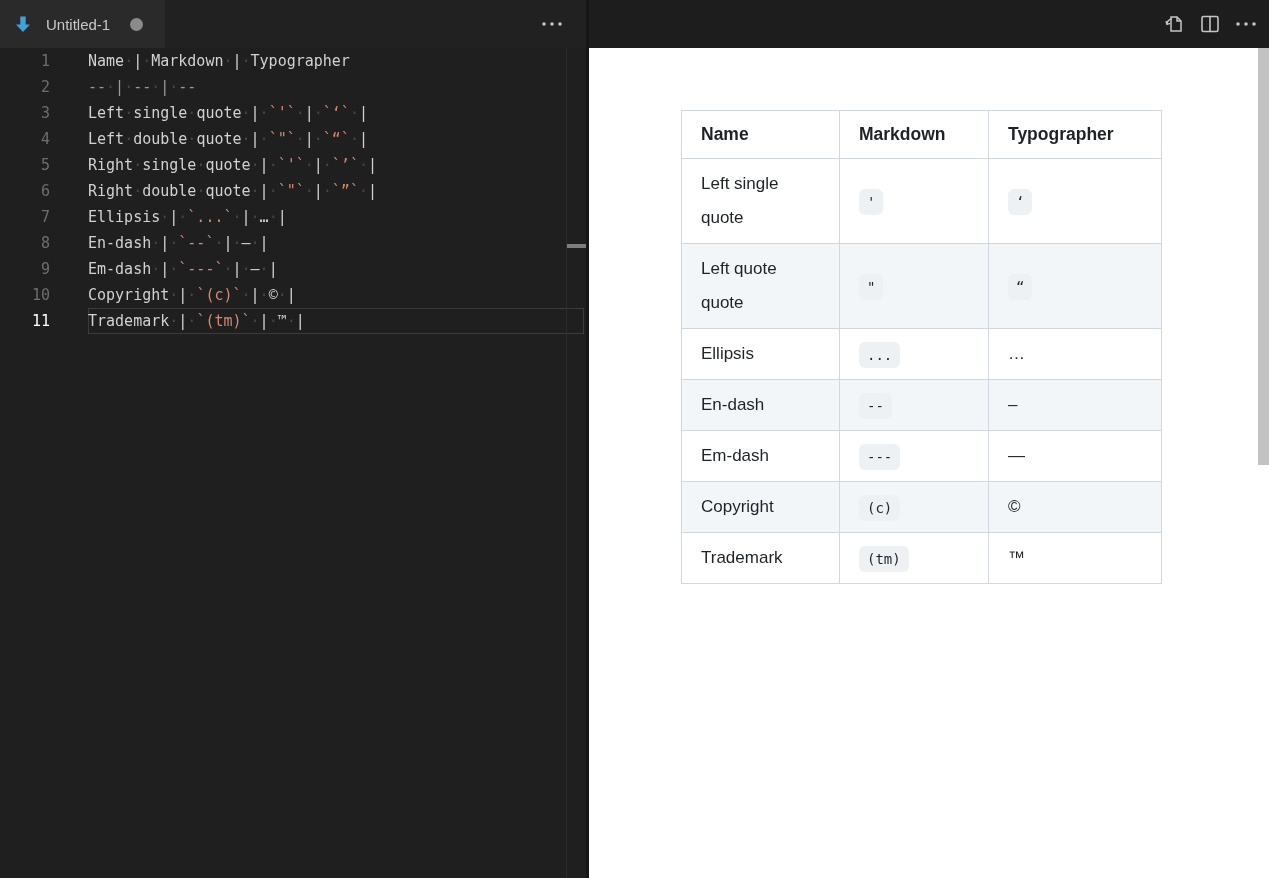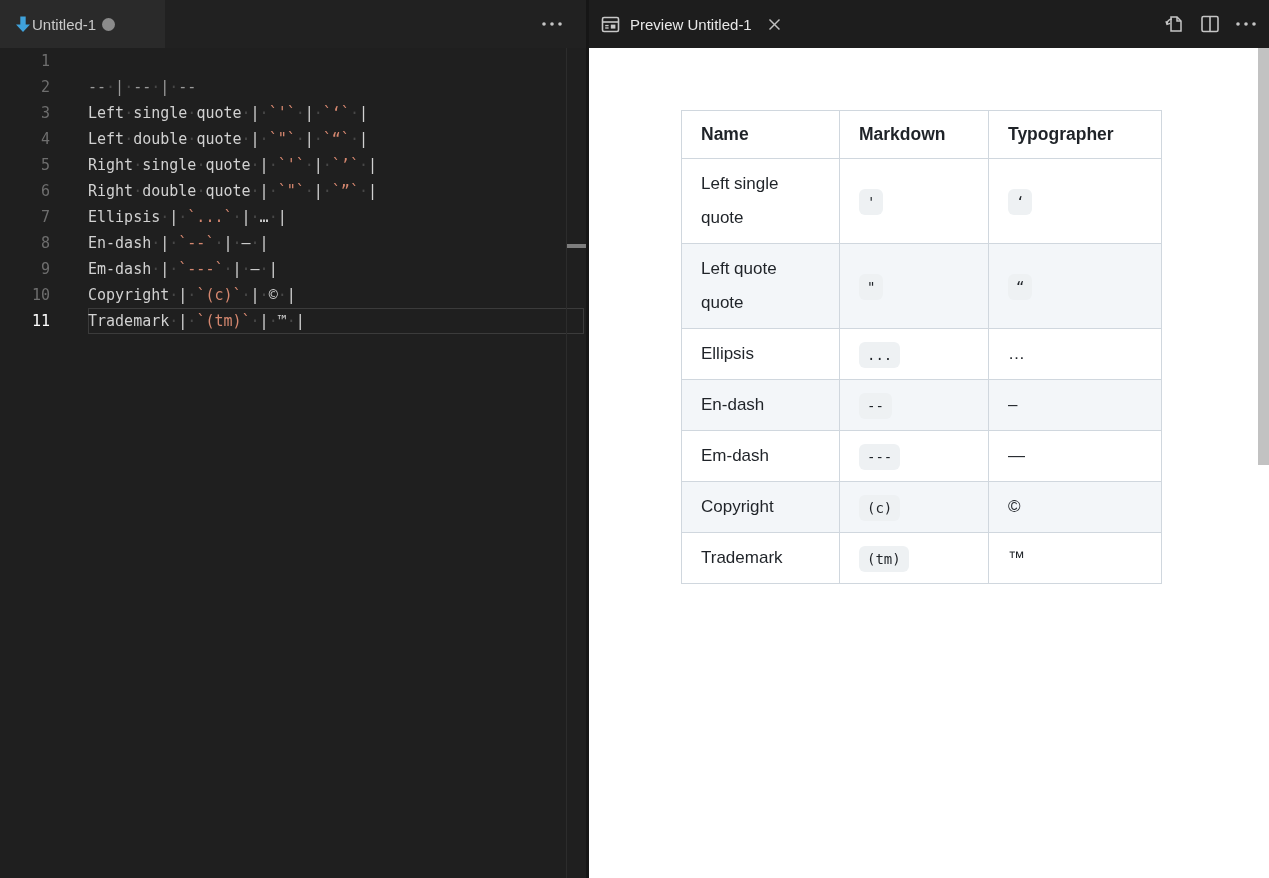--- a/index.html
+++ b/index.html
@@ -3,21 +3,21 @@
 <meta charset="utf-8">
 <style>
   html,body{margin:0;padding:0;background:#101010;}
   #app{position:relative;width:1269px;height:878px;overflow:hidden;
        font-family:"Liberation Sans","DejaVu Sans",sans-serif;-webkit-font-smoothing:antialiased;}
 
   
   #editor-pane{position:absolute;left:0;top:0;width:586px;height:878px;background:#1f1f1f;}
   #editor-titlebar{position:absolute;left:0;top:0;width:586px;height:48px;background:#212121;}
   #editor-tab{position:absolute;left:0;top:0;width:165px;height:48px;background:#2a2a2a;
-              display:flex;align-items:center;gap:0;padding-left:14px;box-sizing:border-box;cursor:default;}
+              display:flex;align-items:center;gap:14px;padding-left:14px;box-sizing:border-box;cursor:default;}
   #editor-tab .title{font-size:15px;color:#c9c9c9;}
   .mod-dot{width:13px;height:13px;border-radius:50%;background:#8b8b8b;margin-left:6px;}
   .bar-more{position:absolute;top:12px;width:34px;height:24px;display:flex;align-items:center;justify-content:center;cursor:pointer;}
   #editor-more{left:535px;}
 
   #editor-body{position:absolute;left:0;top:48px;width:586px;bottom:0;
                font-family:"DejaVu Sans Mono","Liberation Mono",monospace;font-size:15px;}
   .eline{position:relative;height:26px;line-height:26px;white-space:pre;}
   .eline .num{position:absolute;left:0;top:0;width:50px;text-align:right;color:#6e6e6e;}
   .eline .code{position:absolute;left:88px;top:0;}
@@ -82,21 +82,21 @@
       <div class="bar-more" id="editor-more">
         <svg width="22" height="6" viewBox="0 0 22 6">
           <circle cx="3" cy="3" r="1.8" fill="#c5c5c5"></circle>
             <circle cx="11" cy="3" r="1.8" fill="#c5c5c5"></circle>
             <circle cx="19" cy="3" r="1.8" fill="#c5c5c5"></circle>
         </svg>
       </div>
     </div>
 
     <div id="editor-body">
-        <div class="eline"><span class="num">1</span></div>
+        <div class="eline"><span class="num">1</span><span class="code"><span class="seg-fg">Name</span><span class="seg-ws">·</span><span class="seg-fg">|</span><span class="seg-ws">·</span><span class="seg-fg">Markdown</span><span class="seg-ws">·</span><span class="seg-fg">|</span><span class="seg-ws">·</span><span class="seg-fg">Typographer</span></span></div>
         <div class="eline"><span class="num">2</span><span class="code"><span class="seg-dim">--</span><span class="seg-ws">·</span><span class="seg-dim">|</span><span class="seg-ws">·</span><span class="seg-dim">--</span><span class="seg-ws">·</span><span class="seg-dim">|</span><span class="seg-ws">·</span><span class="seg-dim">--</span></span></div>
         <div class="eline"><span class="num">3</span><span class="code"><span class="seg-fg">Left</span><span class="seg-ws">·</span><span class="seg-fg">single</span><span class="seg-ws">·</span><span class="seg-fg">quote</span><span class="seg-ws">·</span><span class="seg-fg">|</span><span class="seg-ws">·</span><span class="seg-code">`'`</span><span class="seg-ws">·</span><span class="seg-fg">|</span><span class="seg-ws">·</span><span class="seg-code">`‘`</span><span class="seg-ws">·</span><span class="seg-fg">|</span></span></div>
         <div class="eline"><span class="num">4</span><span class="code"><span class="seg-fg">Left</span><span class="seg-ws">·</span><span class="seg-fg">double</span><span class="seg-ws">·</span><span class="seg-fg">quote</span><span class="seg-ws">·</span><span class="seg-fg">|</span><span class="seg-ws">·</span><span class="seg-code">`"`</span><span class="seg-ws">·</span><span class="seg-fg">|</span><span class="seg-ws">·</span><span class="seg-code">`“`</span><span class="seg-ws">·</span><span class="seg-fg">|</span></span></div>
         <div class="eline"><span class="num">5</span><span class="code"><span class="seg-fg">Right</span><span class="seg-ws">·</span><span class="seg-fg">single</span><span class="seg-ws">·</span><span class="seg-fg">quote</span><span class="seg-ws">·</span><span class="seg-fg">|</span><span class="seg-ws">·</span><span class="seg-code">`'`</span><span class="seg-ws">·</span><span class="seg-fg">|</span><span class="seg-ws">·</span><span class="seg-code">`’`</span><span class="seg-ws">·</span><span class="seg-fg">|</span></span></div>
         <div class="eline"><span class="num">6</span><span class="code"><span class="seg-fg">Right</span><span class="seg-ws">·</span><span class="seg-fg">double</span><span class="seg-ws">·</span><span class="seg-fg">quote</span><span class="seg-ws">·</span><span class="seg-fg">|</span><span class="seg-ws">·</span><span class="seg-code">`"`</span><span class="seg-ws">·</span><span class="seg-fg">|</span><span class="seg-ws">·</span><span class="seg-code">`”`</span><span class="seg-ws">·</span><span class="seg-fg">|</span></span></div>
         <div class="eline"><span class="num">7</span><span class="code"><span class="seg-fg">Ellipsis</span><span class="seg-ws">·</span><span class="seg-fg">|</span><span class="seg-ws">·</span><span class="seg-code">`...`</span><span class="seg-ws">·</span><span class="seg-fg">|</span><span class="seg-ws">·</span><span class="seg-fg">…</span><span class="seg-ws">·</span><span class="seg-fg">|</span></span></div>
         <div class="eline"><span class="num">8</span><span class="code"><span class="seg-fg">En-dash</span><span class="seg-ws">·</span><span class="seg-fg">|</span><span class="seg-ws">·</span><span class="seg-code">`--`</span><span class="seg-ws">·</span><span class="seg-fg">|</span><span class="seg-ws">·</span><span class="seg-fg">–</span><span class="seg-ws">·</span><span class="seg-fg">|</span></span></div>
         <div class="eline"><span class="num">9</span><span class="code"><span class="seg-fg">Em-dash</span><span class="seg-ws">·</span><span class="seg-fg">|</span><span class="seg-ws">·</span><span class="seg-code">`---`</span><span class="seg-ws">·</span><span class="seg-fg">|</span><span class="seg-ws">·</span><span class="seg-fg">—</span><span class="seg-ws">·</span><span class="seg-fg">|</span></span></div>
         <div class="eline"><span class="num">10</span><span class="code"><span class="seg-fg">Copyright</span><span class="seg-ws">·</span><span class="seg-fg">|</span><span class="seg-ws">·</span><span class="seg-code">`(c)`</span><span class="seg-ws">·</span><span class="seg-fg">|</span><span class="seg-ws">·</span><span class="seg-fg">©</span><span class="seg-ws">·</span><span class="seg-fg">|</span></span></div>
         <div class="eline current"><div class="clbox"></div><span class="num">11</span><span class="code"><span class="seg-fg">Trademark</span><span class="seg-ws">·</span><span class="seg-fg">|</span><span class="seg-ws">·</span><span class="seg-code">`(tm)`</span><span class="seg-ws">·</span><span class="seg-fg">|</span><span class="seg-ws">·</span><span class="seg-fg">™</span><span class="seg-ws">·</span><span class="seg-fg">|</span></span></div>
@@ -104,38 +104,20 @@
 
     <div id="editor-scrollgutter">
       <div id="overview-marker"></div>
     </div>
   </div>
 
   <div id="pane-divider"></div>
 
   <div id="preview-pane">
     <div id="preview-titlebar">
-      <div id="preview-tab">
-        <span style="display:flex;">
-          <svg width="19" height="19" viewBox="0 0 19 19">
-            <rect x="1.5" y="2.5" width="16" height="14" rx="1.5" fill="none" stroke="#c8c8c8" stroke-width="1.6"></rect>
-            <line x1="1.5" y1="7" x2="17.5" y2="7" stroke="#c8c8c8" stroke-width="1.6"></line>
-            <rect x="9.8" y="9.6" width="4.6" height="4" fill="#c8c8c8"></rect>
-            <line x1="4.2" y1="10.6" x2="7.6" y2="10.6" stroke="#c8c8c8" stroke-width="1.4"></line>
-            <line x1="4.2" y1="13" x2="7.6" y2="13" stroke="#c8c8c8" stroke-width="1.4"></line>
-          </svg>
-        </span>
-        <span class="title">Preview Untitled-1</span>
-        <span class="tab-close">
-          <svg width="13" height="13" viewBox="0 0 13 13">
-            <line x1="1.5" y1="1.5" x2="11.5" y2="11.5" stroke="#c0c0c0" stroke-width="1.5"></line>
-            <line x1="11.5" y1="1.5" x2="1.5" y2="11.5" stroke="#c0c0c0" stroke-width="1.5"></line>
-          </svg>
-        </span>
-      </div>
 
       <div id="preview-actions">
         <span class="action-btn">
           <svg width="22" height="22" viewBox="0 0 22 22">
             <path d="M8 4 h6 l4 4 v10 h-10 z" fill="none" stroke="#c5c5c5" stroke-width="1.5"></path>
             <path d="M14 4 v4 h4" fill="none" stroke="#c5c5c5" stroke-width="1.5"></path>
             <path d="M9 6 a5 5 0 0 0 -5 5" fill="none" stroke="#c5c5c5" stroke-width="1.5"></path>
             <path d="M3 8.2 L4 11.4 L7.2 10.4" fill="none" stroke="#c5c5c5" stroke-width="1.5"></path>
           </svg>
         </span>

